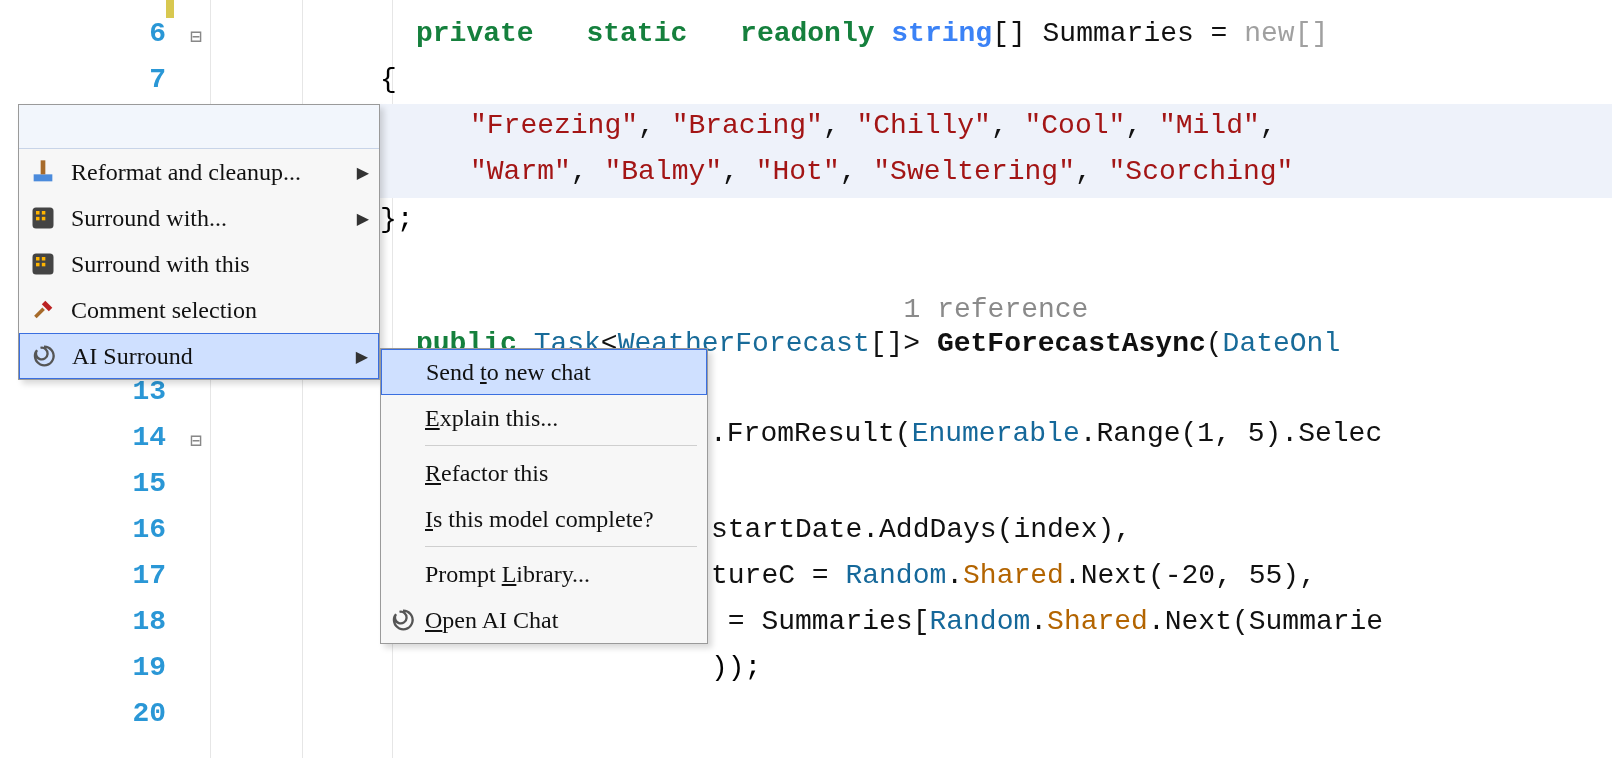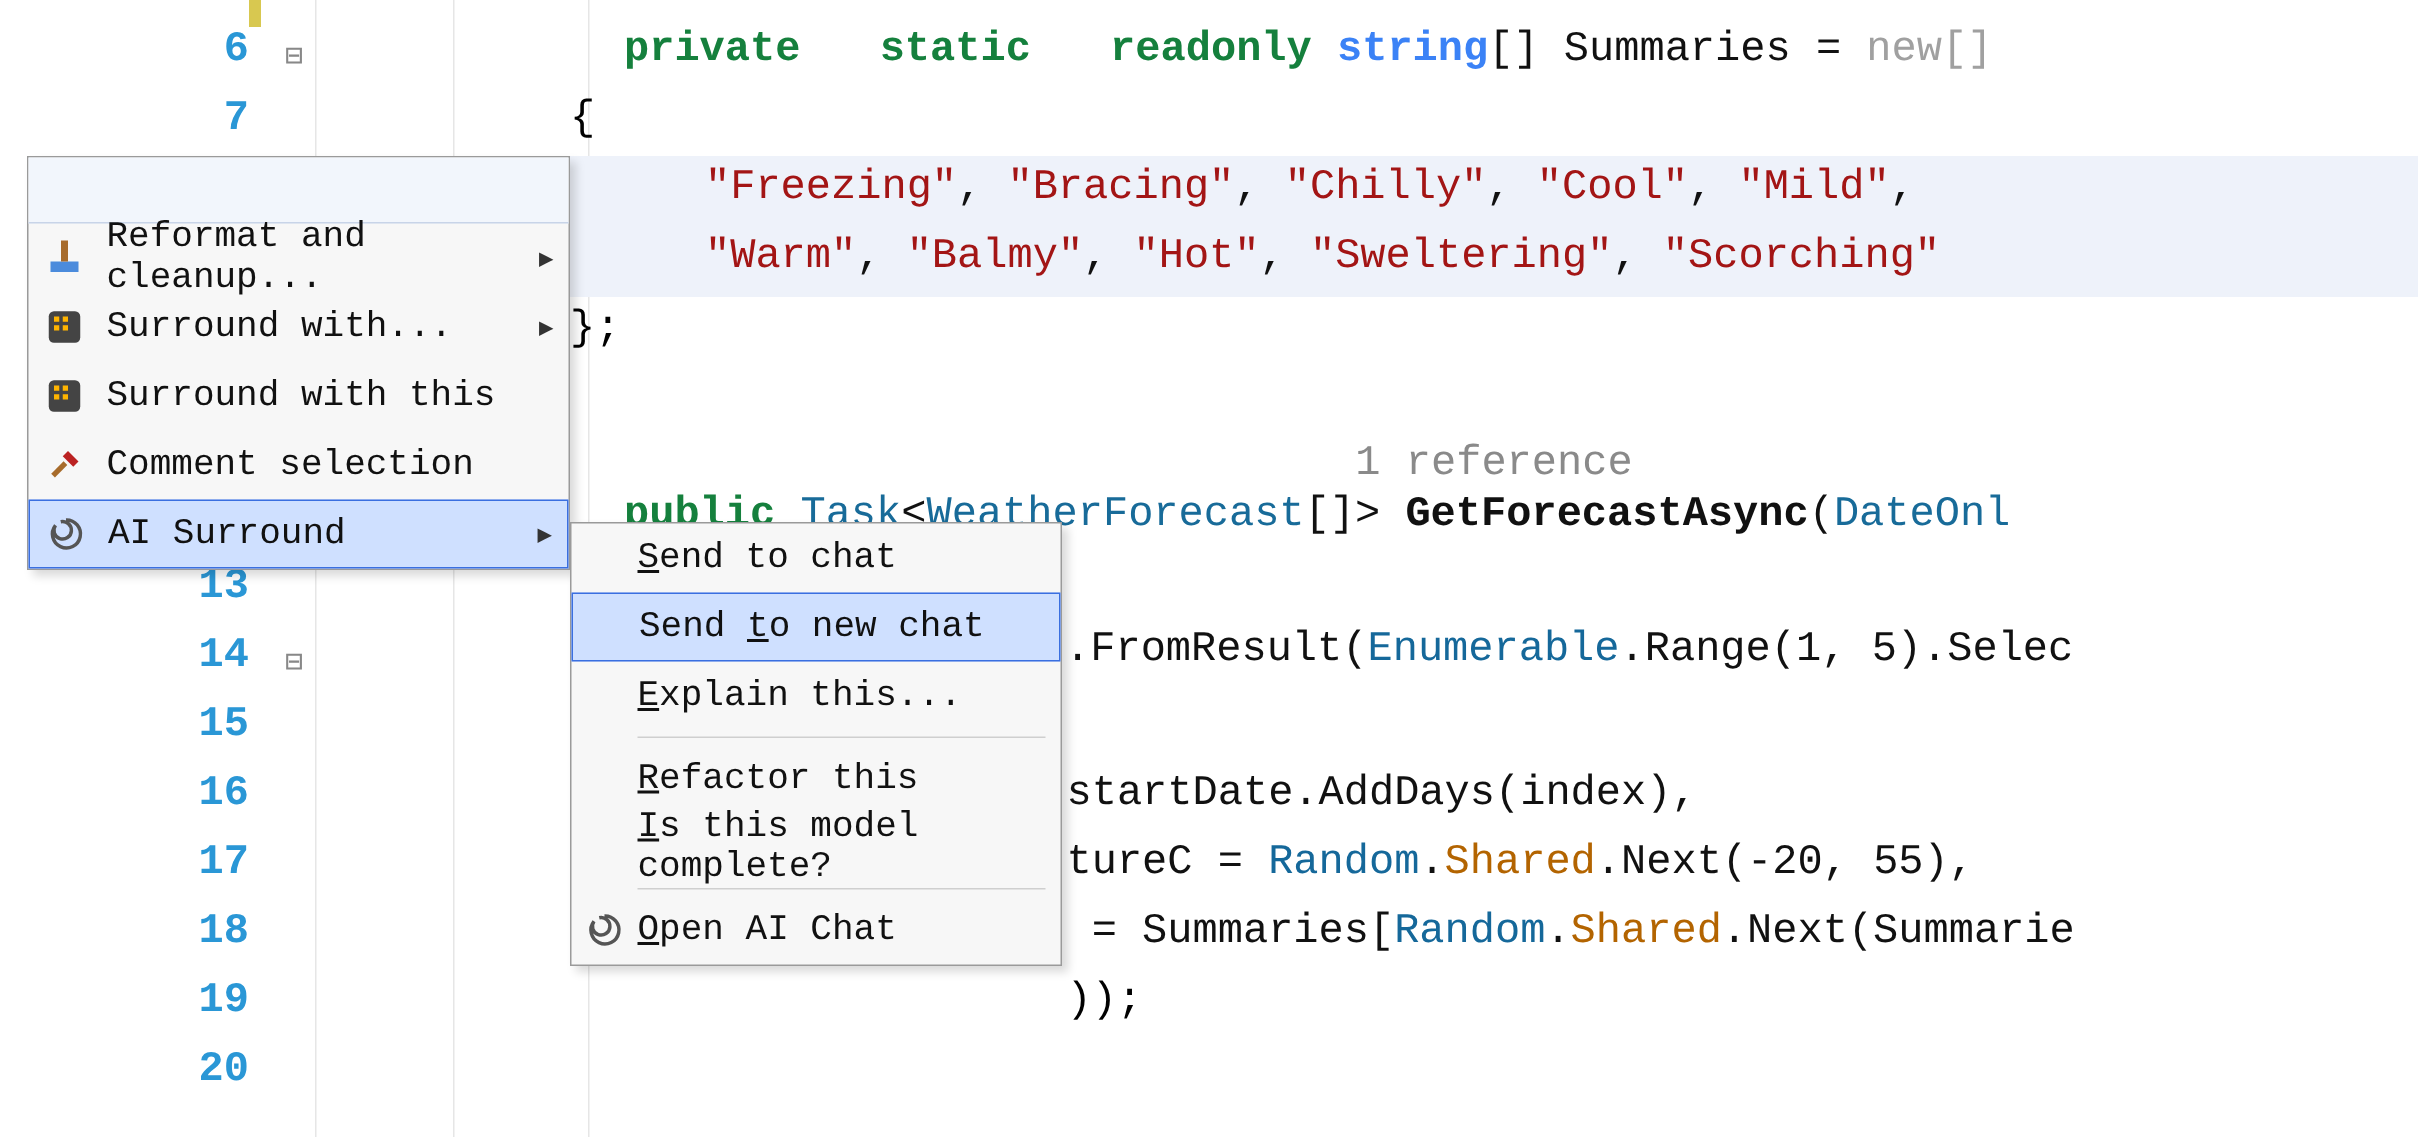--- a/index.html
+++ b/index.html
@@ -40,21 +40,21 @@
     .num { color: #111; }
     .newkw { color: #a0a0a0; }
     .ref { color: #8a8a8a; font-size: 22px; text-align: center; }
     .method { color: #111; font-weight: bold; }
     .cls { color: #b36400; }
     .ident { color: #15689a; }
 
     .context-menu {
       position: absolute; background: #f7f7f7; border: 1px solid #9a9a9a;
       box-shadow: 4px 4px 6px rgba(0,0,0,0.15);
-      font-family: Liberation Mono, monospace; font-size: 24px; color: #111;
+      font-family: Liberation Serif, serif; font-size: 24px; color: #111;
       z-index: 10;
     }
     .menu-header {
       display: flex; align-items: center; gap: 10px;
       padding: 8px 12px; background: #f2f6fc; border-bottom: 1px solid #c8d4e8;
     }
     .menu-item {
       display: flex; align-items: center;
       padding: 8px 14px 8px 10px; position: relative; height: 46px; gap: 14px;
     }
@@ -181,37 +181,37 @@
           </svg>
         </span>
         <span class="mlabel">AI Surround</span>
         <span class="arrow">▶</span>
       </div>
     </div>
 </div>
 
 <div class="context-menu submenu" style="left:380px; top:348px; width:328px">
   <div id="menu2-items">
-      <div class="menu-item">
-        <span class="mlabel"><span class="mnemonic">S</span>end to chat</span>
-      </div>
       <div class="menu-item highlight">
         <span class="mlabel">Send <span class="mnemonic">t</span>o new chat</span>
       </div>
       <div class="menu-item">
         <span class="mlabel"><span class="mnemonic">E</span>xplain this...</span>
       </div>
       <div class="menu-sep"></div>
       <div class="menu-item">
         <span class="mlabel"><span class="mnemonic">R</span>efactor this</span>
       </div>
       <div class="menu-item">
         <span class="mlabel"><span class="mnemonic">I</span>s this model complete?</span>
       </div>
       <div class="menu-sep"></div>
+      <div class="menu-item">
+        <span class="mlabel">Prompt <span class="mnemonic">L</span>ibrary...</span>
+      </div>
       <div class="menu-item">
         <span class="micon">
           <svg viewBox="0 0 24 24">
             <path d="M12 4 a8 8 0 1 1 -6 3 a5 5 0 1 0 3 -2" fill="none" stroke="#555" stroke-width="2"></path>
           </svg>
         </span>
         <span class="mlabel"><span class="mnemonic">O</span>pen AI Chat</span>
       </div>
     </div>
 </div>

